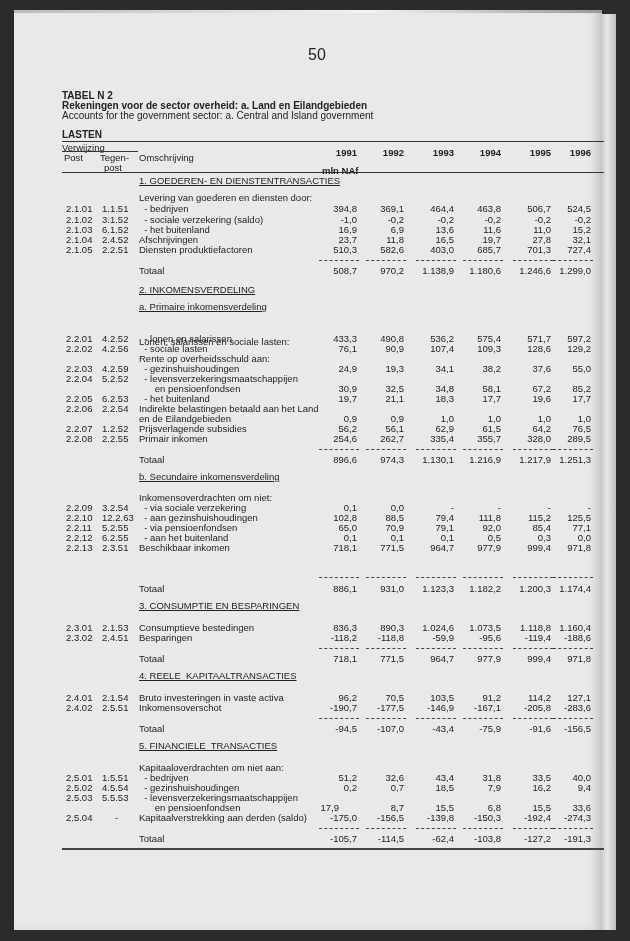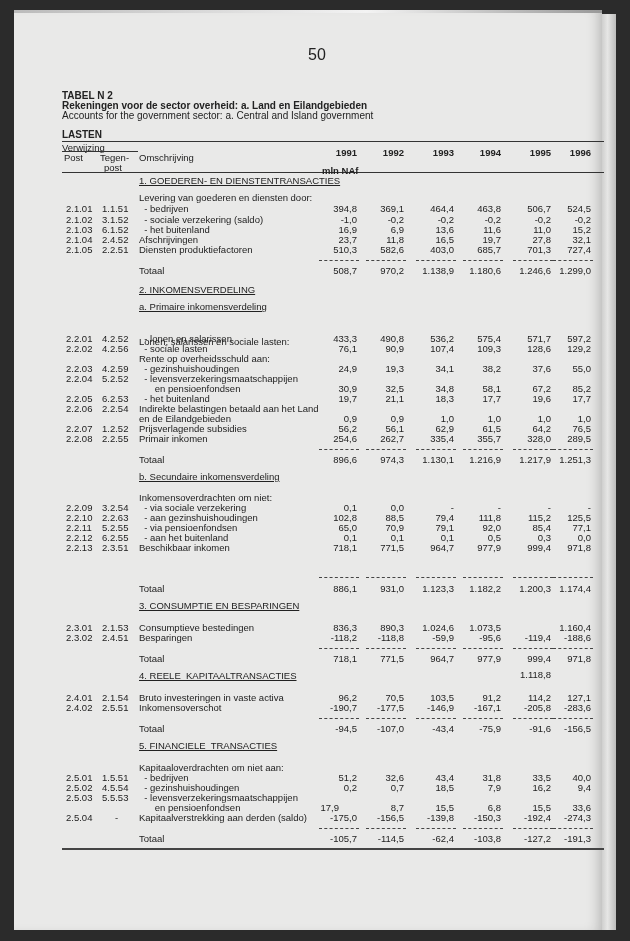--- a/index.html
+++ b/index.html
@@ -277,21 +277,21 @@
       <span class="desc" style="white-space: pre;">  - via sociale verzekering</span>
       <span class="num" style="left: 307px;">0,1</span>
       <span class="num" style="left: 354px;">0,0</span>
       <span class="num" style="left: 404px;">-</span>
       <span class="num" style="left: 451px;">-</span>
       <span class="num" style="left: 501px;">-</span>
       <span class="num" style="left: 541px;">-</span>
     </div>
     <div class="row" style="top: 512px;">
       <span class="post">2.2.10</span>
-      <span class="tegen">2.2.63</span>
+      <span class="tegen">12.2.63</span>
       <span class="desc" style="white-space: pre;">  - aan gezinshuishoudingen</span>
       <span class="num" style="left: 307px;">102,8</span>
       <span class="num" style="left: 354px;">88,5</span>
       <span class="num" style="left: 404px;">79,4</span>
       <span class="num" style="left: 451px;">111,8</span>
       <span class="num" style="left: 501px;">115,2</span>
       <span class="num" style="left: 541px;">125,5</span>
     </div>
     <div class="row" style="top: 522px;">
       <span class="post">2.2.11</span>
@@ -345,21 +345,21 @@
       <span class="desc sec" style="white-space: pre;">3. CONSUMPTIE EN BESPARINGEN</span>
     </div>
     <div class="row" style="top: 622px;">
       <span class="post">2.3.01</span>
       <span class="tegen">2.1.53</span>
       <span class="desc" style="white-space: pre;">Consumptieve bestedingen</span>
       <span class="num" style="left: 307px;">836,3</span>
       <span class="num" style="left: 354px;">890,3</span>
       <span class="num" style="left: 404px;">1.024,6</span>
       <span class="num" style="left: 451px;">1.073,5</span>
-      <span class="num" style="left: 501px; margin-top: 47px;">1.118,8</span>
+      <span class="num" style="left: 501px;">1.118,8</span>
       <span class="num" style="left: 541px;">1.160,4</span>
     </div>
     <div class="row" style="top: 632px;">
       <span class="post">2.3.02</span>
       <span class="tegen">2.4.51</span>
       <span class="desc" style="white-space: pre;">Besparingen</span>
       <span class="num" style="left: 307px;">-118,2</span>
       <span class="num" style="left: 354px;">-118,8</span>
       <span class="num" style="left: 404px;">-59,9</span>
       <span class="num" style="left: 451px;">-95,6</span>

